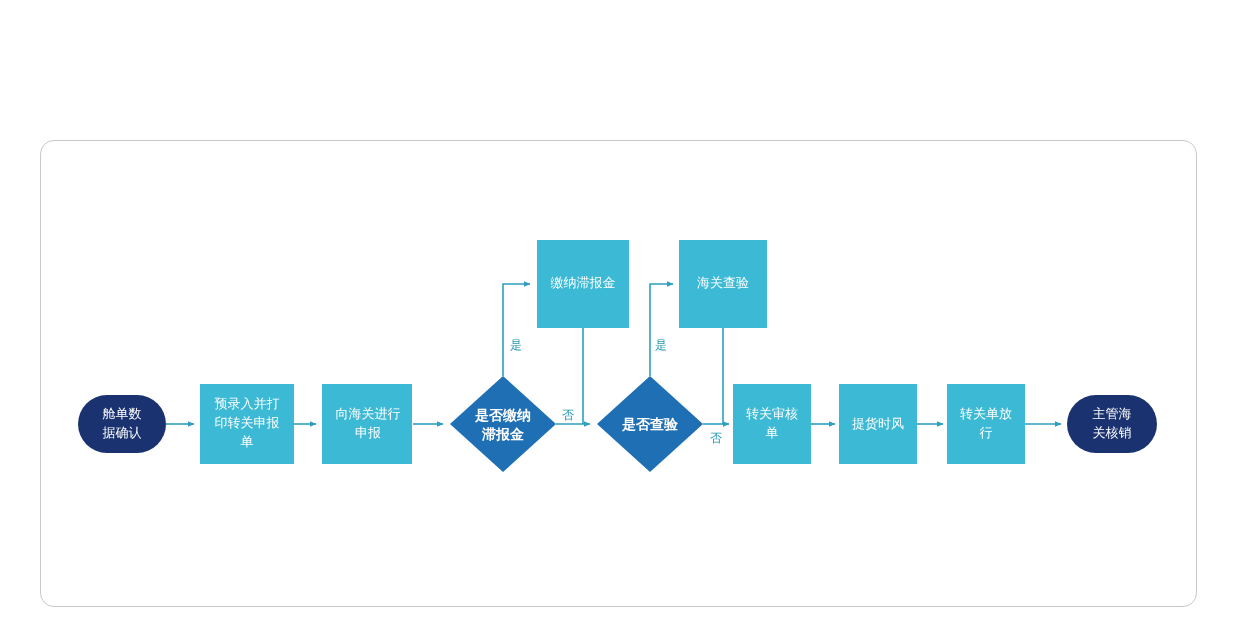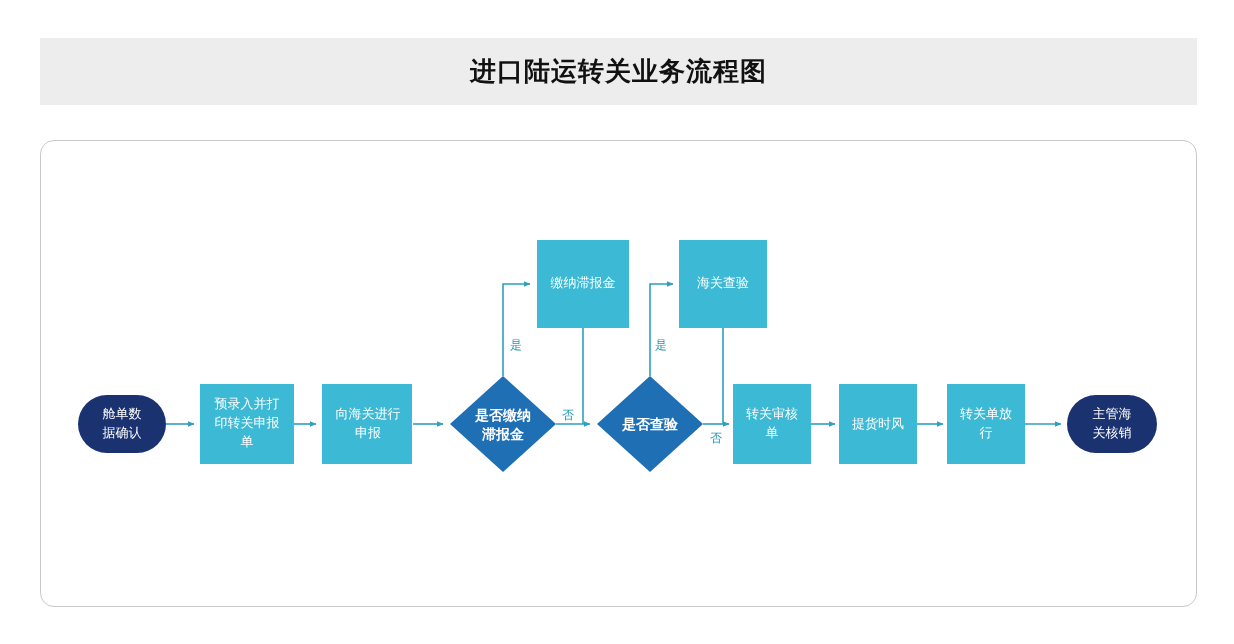--- a/index.html
+++ b/index.html
@@ -76,23 +76,20 @@
     stroke: #2e9fbe;
     stroke-width: 1.6;
     fill: none;
   }
 </style>
 </head>
 <body>
 
 <div id="page">
 
-  <div id="title-band">
-    <div id="title-text">进口陆运转关业务流程图</div>
-  </div>
 
   <div id="diagram-card">
     <svg id="flow-svg" width="1155" height="465" viewBox="0 0 1155 465">
       <defs>
         <marker id="arrow" markerWidth="8" markerHeight="8" refX="6.5" refY="3" orient="auto" markerUnits="userSpaceOnUse">
           <path d="M0,0 L7,3 L0,6 z" fill="#2e9fbe"></path>
         </marker>
       </defs>
 
       <g>

